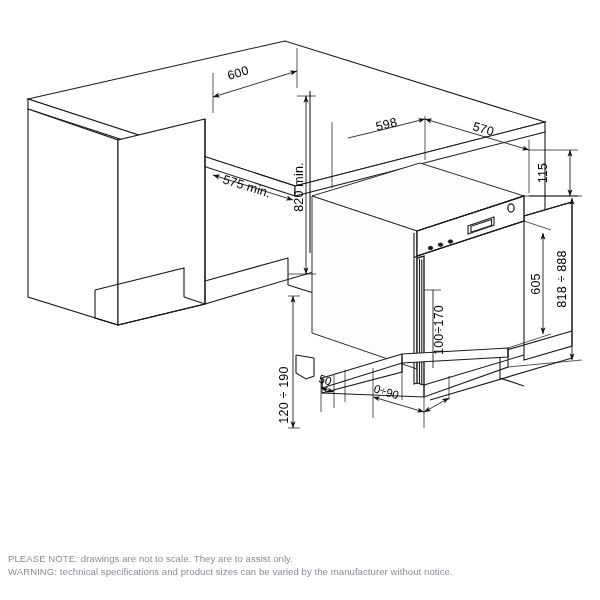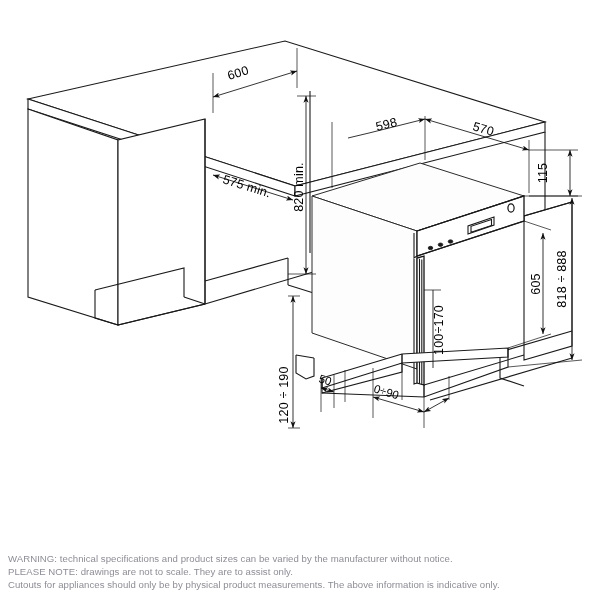--- a/index.html
+++ b/index.html
@@ -246,25 +246,22 @@
       <line class="ext-line" x1="345" y1="370" x2="345" y2="402"></line>
       <line class="ext-line" x1="402" y1="354" x2="402" y2="400"></line>
       <line class="ext-line" x1="449" y1="376" x2="449" y2="400"></line>
       <line class="dim-line" x1="424" y1="412" x2="449" y2="398" marker-start="url(#arrowStart)" marker-end="url(#arrowEnd)"></line>
     </g>
 
   </svg>
 
   <div class="notes-block">
     <div class="note-line">
-      <span class="note-lead">WARNING:</span>
-      <span>technical specifications and product sizes can be varied by the manufacturer without notice.</span>
-    </div>
-    <div class="note-line">
       <span class="note-lead">PLEASE NOTE:</span>
       <span>drawings are not to scale.  They are to assist only.</span>
     </div>
     <div class="note-line">
-      <span>Cutouts for appliances should only be by physical product measurements.  The above information is indicative only.</span>
+      <span class="note-lead">WARNING:</span>
+      <span>technical specifications and product sizes can be varied by the manufacturer without notice.</span>
     </div>
   </div>
 
 </div>
 
 </body></html>

